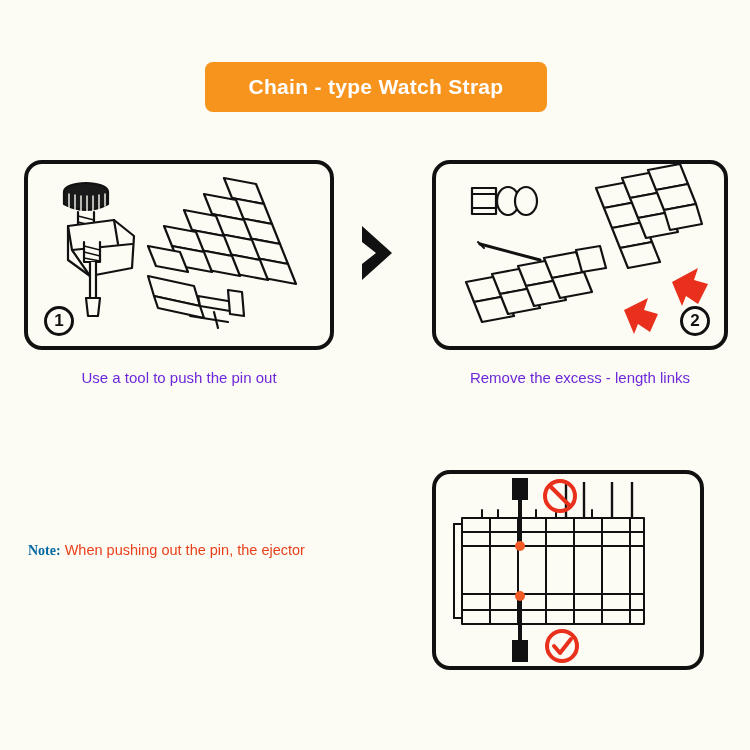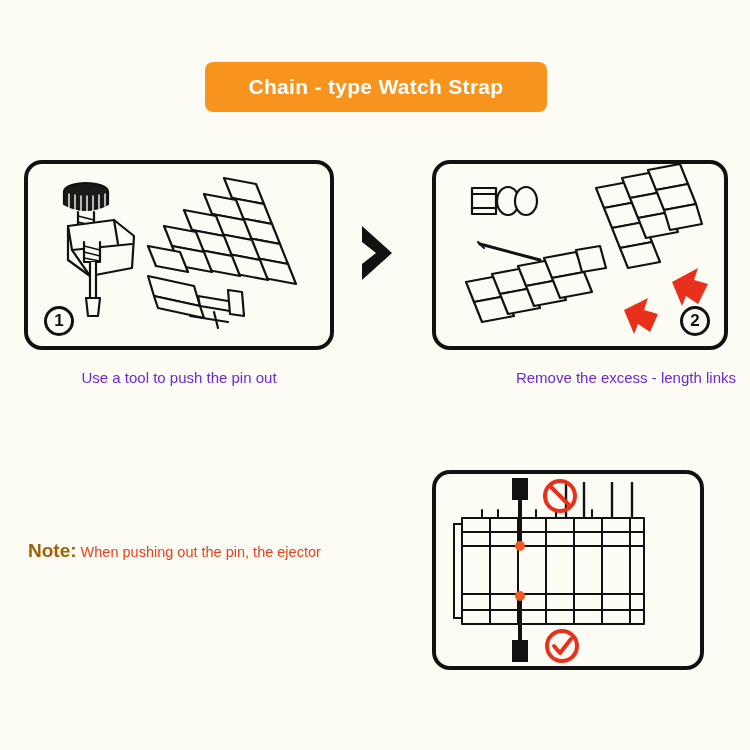--- a/index.html
+++ b/index.html
@@ -70,43 +70,44 @@
   #circle-2 { left: 680px; top: 306px; }
 
   .caption {
     position: absolute;
     text-align: center;
     font-size: 15px;
     color: #6d28d9;
     line-height: 20px;
   }
   #caption-1 { left: 24px;  top: 368px; width: 310px; }
-  #caption-2 { left: 424px; top: 368px; width: 312px; text-align: right; }
+  #caption-2 { left: 424px; top: 368px; width: 312px; }
 
   .arrow-next {
     position: absolute;
     left: 352px;
     top: 222px;
     width: 62px;
     height: 62px;
   }
   
   .note-block {
     position: absolute;
     left: 28px;
     top: 540px;
     width: 390px;
     color: #e8411c;
     font-size: 14.5px;
     line-height: 21px;
   }
   .note-label {
-    font-size: 19px;
+    font-size: 14px;
     font-weight: bold;
-    color: #a16207;
+    color: #0369a1;
+    font-family: Liberation Serif, serif;
   }
   .note-line { display: block; }
   svg { display: block; }
 </style>
 </head>
 <body>
 
 <div class="page">
 
   <div class="title-badge">Chain - type Watch Strap</div>

